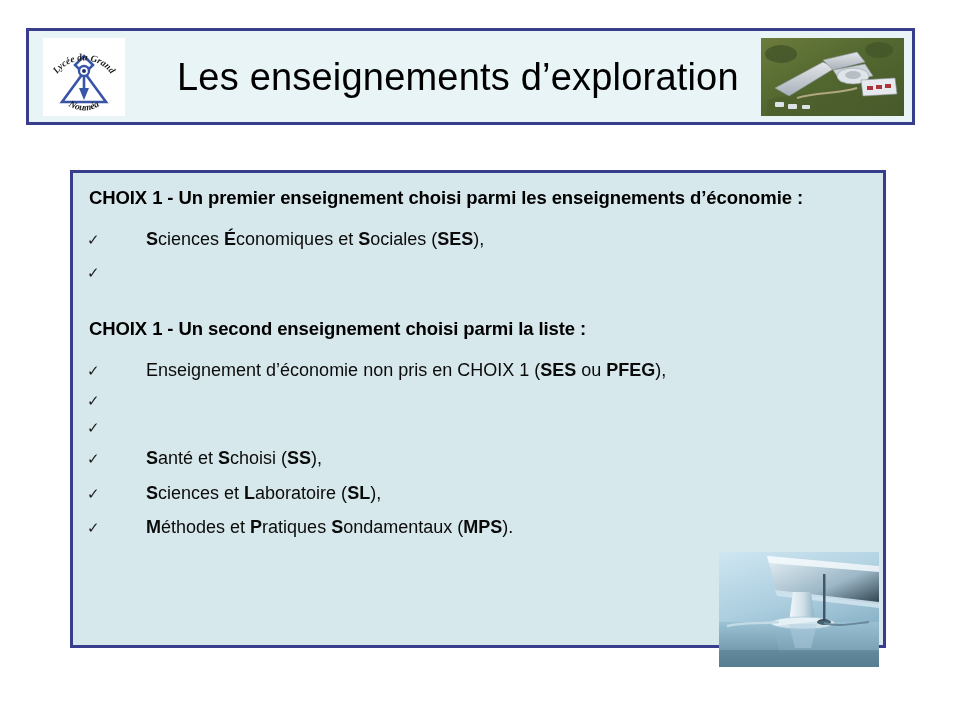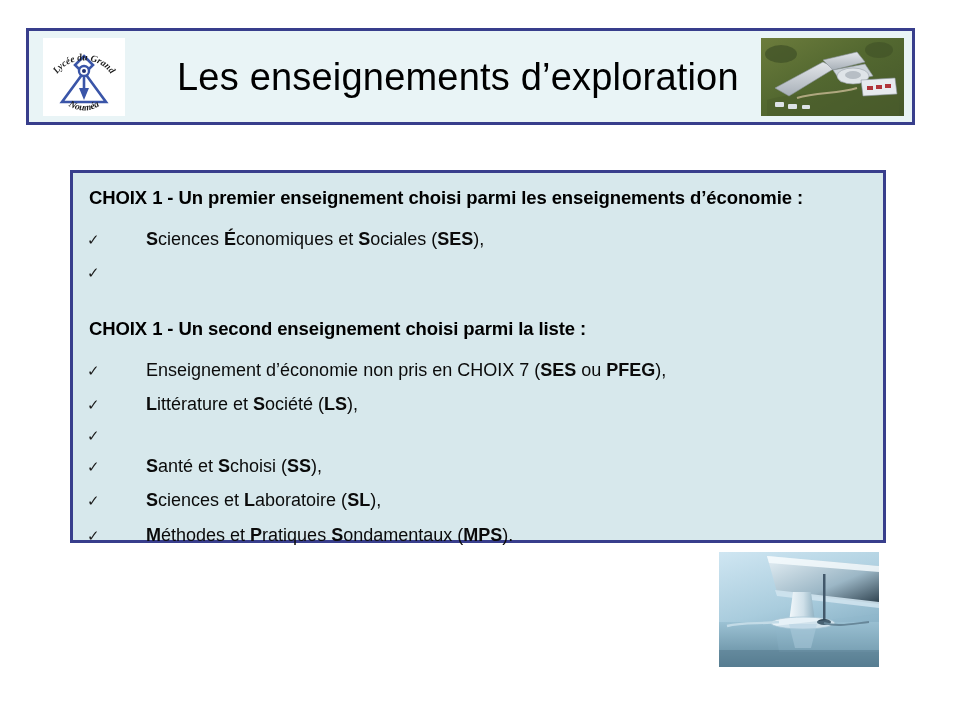--- a/index.html
+++ b/index.html
@@ -68,21 +68,21 @@
     background: #56692f;
   }
   .aerial-photo svg { display: block; }
 
   
   .content-box {
     position: absolute;
     left: 70px;
     top: 170px;
     width: 816px;
-    height: 373px;
+    height: 478px;
     box-sizing: border-box;
     background: #d7e8ec;
     border: 3px solid #383e8c;
     padding: 12px 18px 0 14px;
   }
 
   .heading {
     font-size: 18.5px;
     font-weight: bold;
     color: #000000;
@@ -222,26 +222,25 @@
 
     <div class="gap-2"></div>
 
     <div class="heading">CHOIX 1 - Un second enseignement choisi parmi la liste :</div>
 
     <div class="gap-1"></div>
 
     <ul class="bullet-list" id="choix2-list">
         <li>
           <span class="check">✓</span>
-          <span class="bullet-text"><span>Enseignement d’économie non pris en CHOIX 7 (</span><b>SES</b><span> ou </span><b>PFEG</b><span>),</span></span>
-        </li>
-        <li class="row-sp-sm"></li>
-        <li>
-          <span class="check">✓</span>
-          <span class="bullet-text"><b>L</b><span>ittérature et </span><b>S</b><span>ociété (</span><b>LS</b><span>),</span></span>
+          <span class="bullet-text"><span>Enseignement d’économie non pris en CHOIX 1 (</span><b>SES</b><span> ou </span><b>PFEG</b><span>),</span></span>
+        </li>
+        <li class="row-sp-sm"></li>
+        <li>
+          <span class="check">✓</span>
         </li>
         <li class="row-sp-sm"></li>
         <li>
           <span class="check">✓</span>
         </li>
         <li class="row-sp-sm"></li>
         <li>
           <span class="check">✓</span>
           <span class="bullet-text"><b>S</b><span>anté et </span><b>S</b><span>choisi (</span><b>SS</b><span>),</span></span>
         </li>

